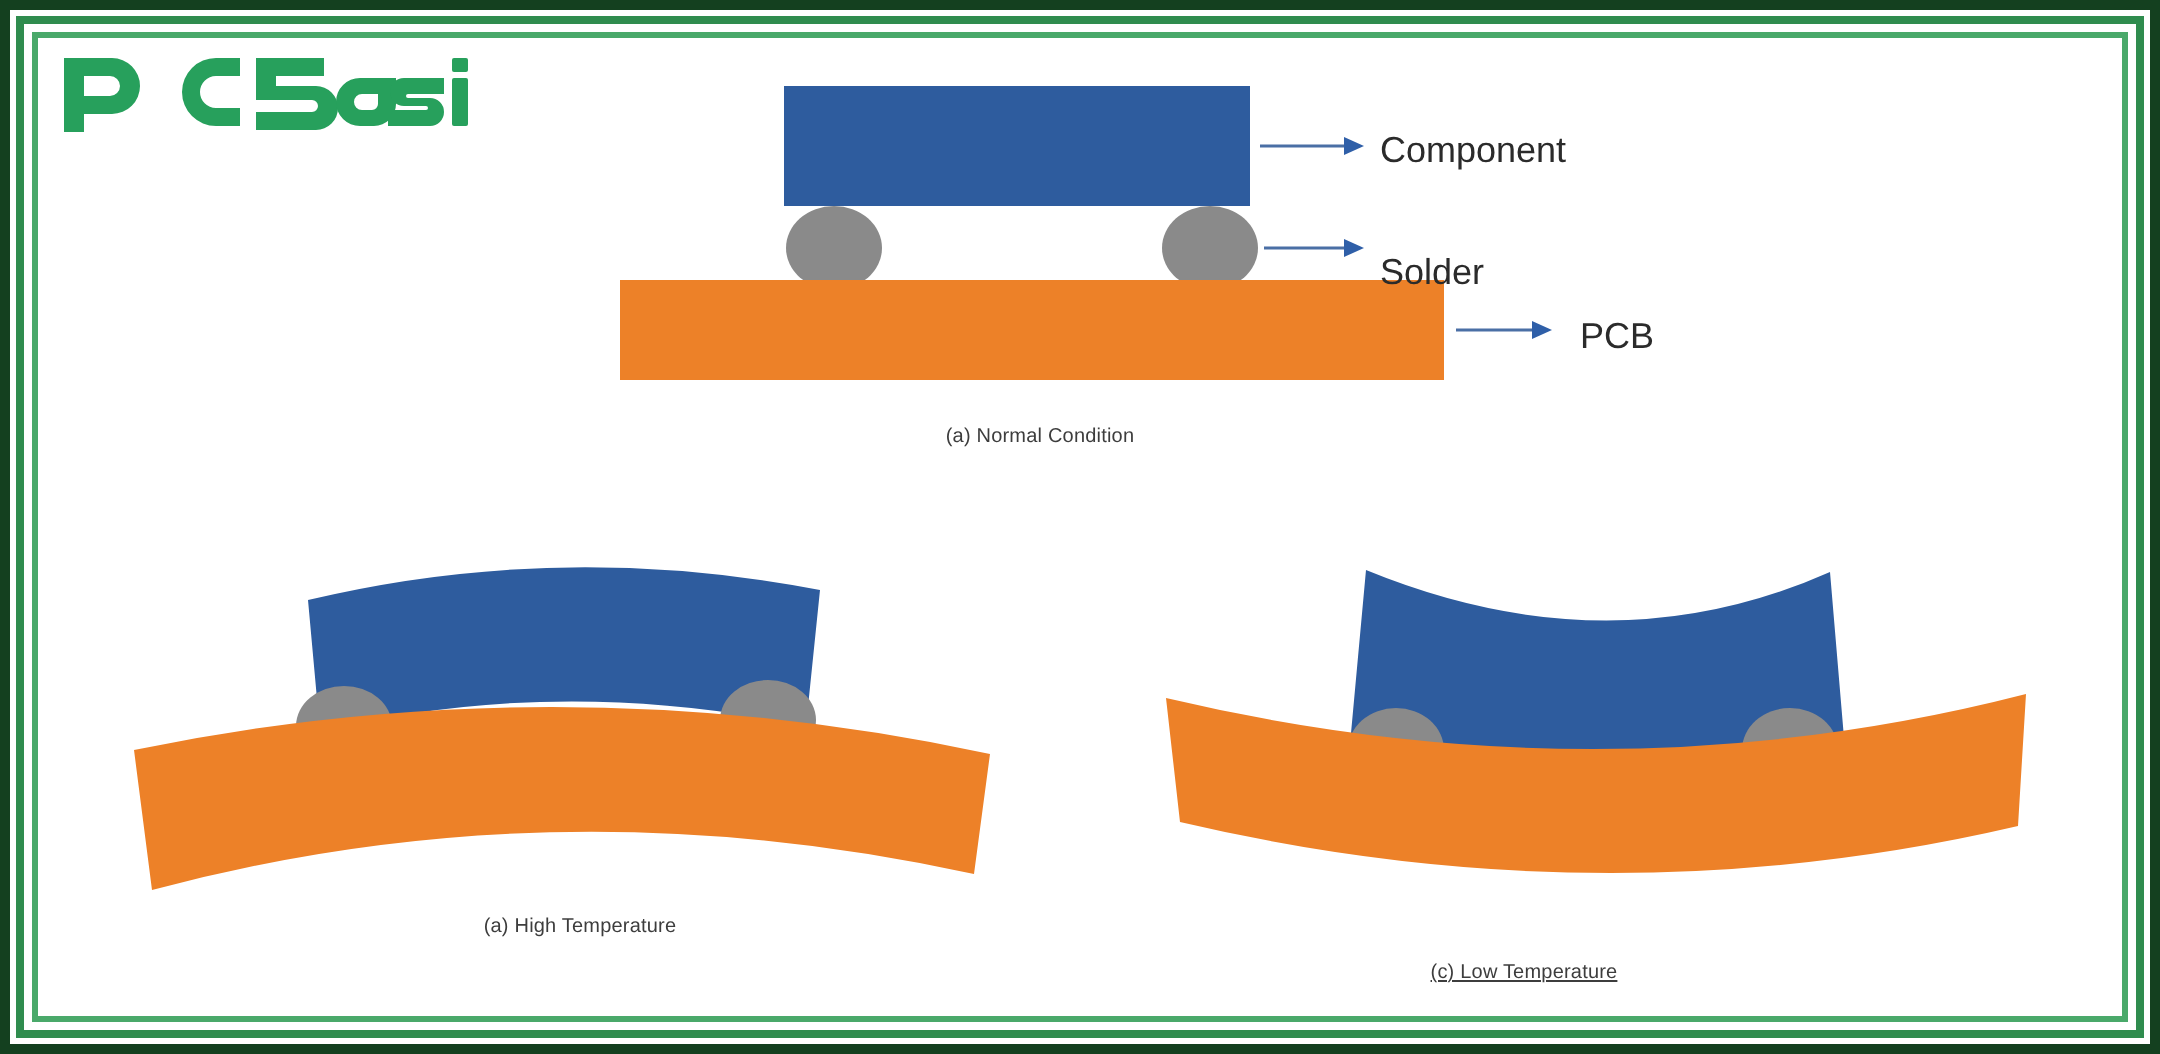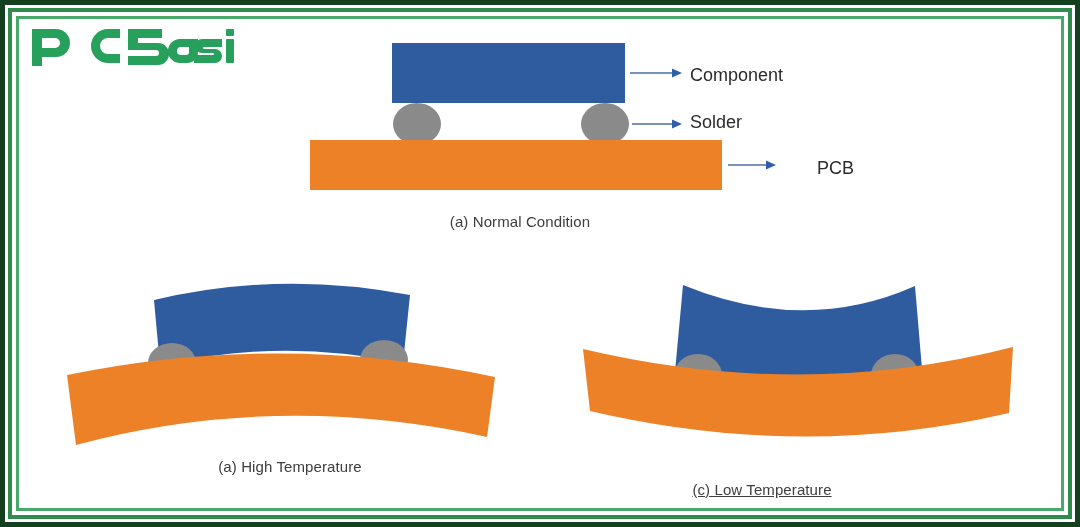--- a/index.html
+++ b/index.html
@@ -63,21 +63,21 @@
   
   .figure {
     position: absolute;
   }
   .figure svg { display: block; }
 
   .caption {
     position: absolute;
     text-align: center;
     color: #3d3d3d;
-    font-size: 15px;
+    font-size: 10px;
     font-family: "Liberation Sans", sans-serif;
     letter-spacing: 0.1px;
     white-space: nowrap;
   }
 
   .anno-label {
     position: absolute;
     color: #2b2b2b;
     font-size: 18px;
     font-family: "Liberation Sans", sans-serif;
@@ -136,23 +136,23 @@
 
       <g>
         <line x1="428" y1="130" x2="466" y2="130" stroke="#4a6fa5" stroke-width="1.4"></line>
         <polygon points="466,125.5 476,130 466,134.5" fill="#2f5fa8"></polygon>
       </g>
     </svg>
   </div>
 
   <span class="anno-label" style="left:690px; top:65px;">Component</span>
 
-  <span class="anno-label" style="left:690px; top:112px;">Solder</span>
+  <span class="anno-label" style="left:690px; top:126px;">Solder</span>
 
-  <span class="anno-label" style="left:790px; top:158px;margin-left:27px;">PCB</span>
+  <span class="anno-label" style="left:790px; top:158px;">PCB</span>
 
   <div class="caption" style="left:330px; top:213px; width:380px;">(a) Normal Condition</div>
 
   <div class="figure" style="left:55px; top:265px;">
     <svg width="470" height="200" viewBox="0 0 470 200">
 
       <path d="M 99 35 Q 225 5 355 30 L 348 98 Q 222 72 105 101 Z" fill="#2e5c9e"></path>
 
       <ellipse cx="117" cy="98" rx="24" ry="20" fill="#8a8a8a"></ellipse>
       <ellipse cx="329" cy="95" rx="24" ry="20" fill="#8a8a8a"></ellipse>

